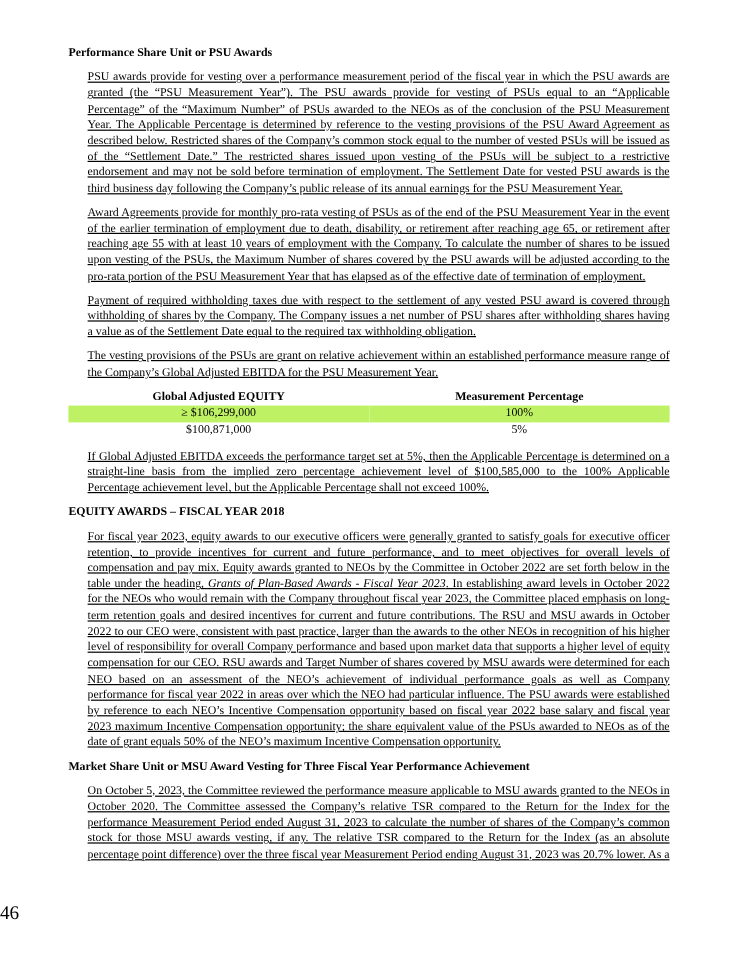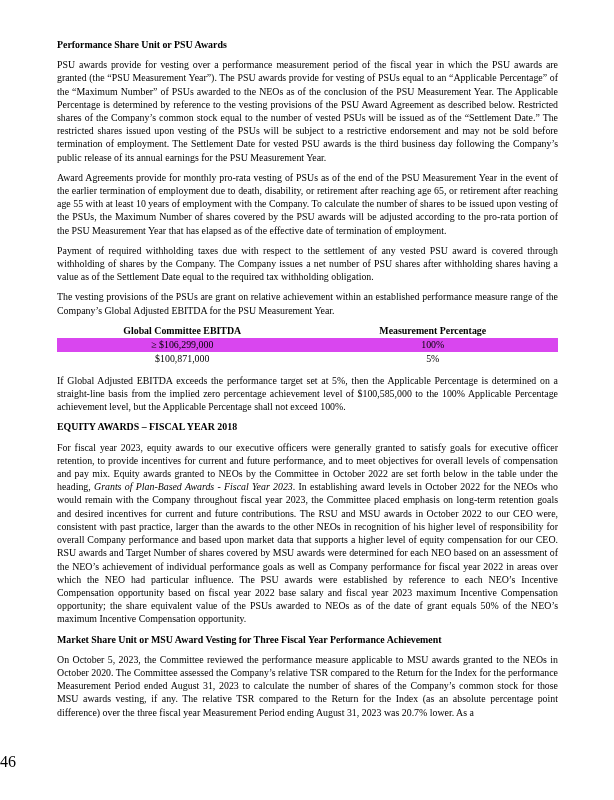--- a/index.html
+++ b/index.html
@@ -24,39 +24,40 @@
     font-size: 9.9px;
     line-height: 13.2px;
     font-weight: bold;
     margin: 0 0 7px 0;
     text-align: left;
   }
   p.body-par {
     font-size: 9.9px;
     line-height: 13.2px;
     text-align: justify;
-    margin: 0 0 7px 0;
+    margin: 0 0 7px 16px;
+    text-decoration: underline;
   }
   p.body-par .italic { font-style: italic; }
   table.perf-table {
     width: 100%;
     border-collapse: collapse;
     table-layout: fixed;
     margin: 2px 0 8px 0;
   }
   table.perf-table th, table.perf-table td {
     width: 50%;
     text-align: center;
     font-size: 9.9px;
     line-height: 14px;
     padding: 0;
     font-weight: normal;
   }
   table.perf-table th { font-weight: bold; }
-  tr.shaded td { background: #d946ef; }
+  tr.shaded td { background: #bef264; }
   .page-number {
     position: absolute;
     left: 0; right: 0;
     top: 755px;
     font-size: 16px;
     line-height: 13px;
   }
 </style>
 </head>
 <body>
@@ -71,21 +72,21 @@
     <p class="body-par">Award Agreements provide for monthly pro-rata vesting of PSUs as of the end of the PSU Measurement Year in the event of the earlier termination of employment due to death, disability, or retirement after reaching age 65, or retirement after reaching age 55 with at least 10 years of employment with the Company. To calculate the number of shares to be issued upon vesting of the PSUs, the Maximum Number of shares covered by the PSU awards will be adjusted according to the pro-rata portion of the PSU Measurement Year that has elapsed as of the effective date of termination of employment.</p>
 
     <p class="body-par">Payment of required withholding taxes due with respect to the settlement of any vested PSU award is covered through withholding of shares by the Company. The Company issues a net number of PSU shares after withholding shares having a value as of the Settlement Date equal to the required tax withholding obligation.</p>
 
     <p class="body-par">The vesting provisions of the PSUs are grant on relative achievement within an established performance measure range of the Company’s Global Adjusted EBITDA for the PSU Measurement Year.</p>
 
 
     <table class="perf-table">
       <thead>
         <tr>
-          <th>Global Committee EBITDA</th>
+          <th>Global Adjusted EQUITY</th>
           <th>Measurement Percentage</th>
         </tr>
       </thead>
       <tbody>
         <tr class="shaded">
           <td>≥ $106,299,000</td>
           <td>100%</td>
         </tr>
         <tr>
           <td>$100,871,000</td>

